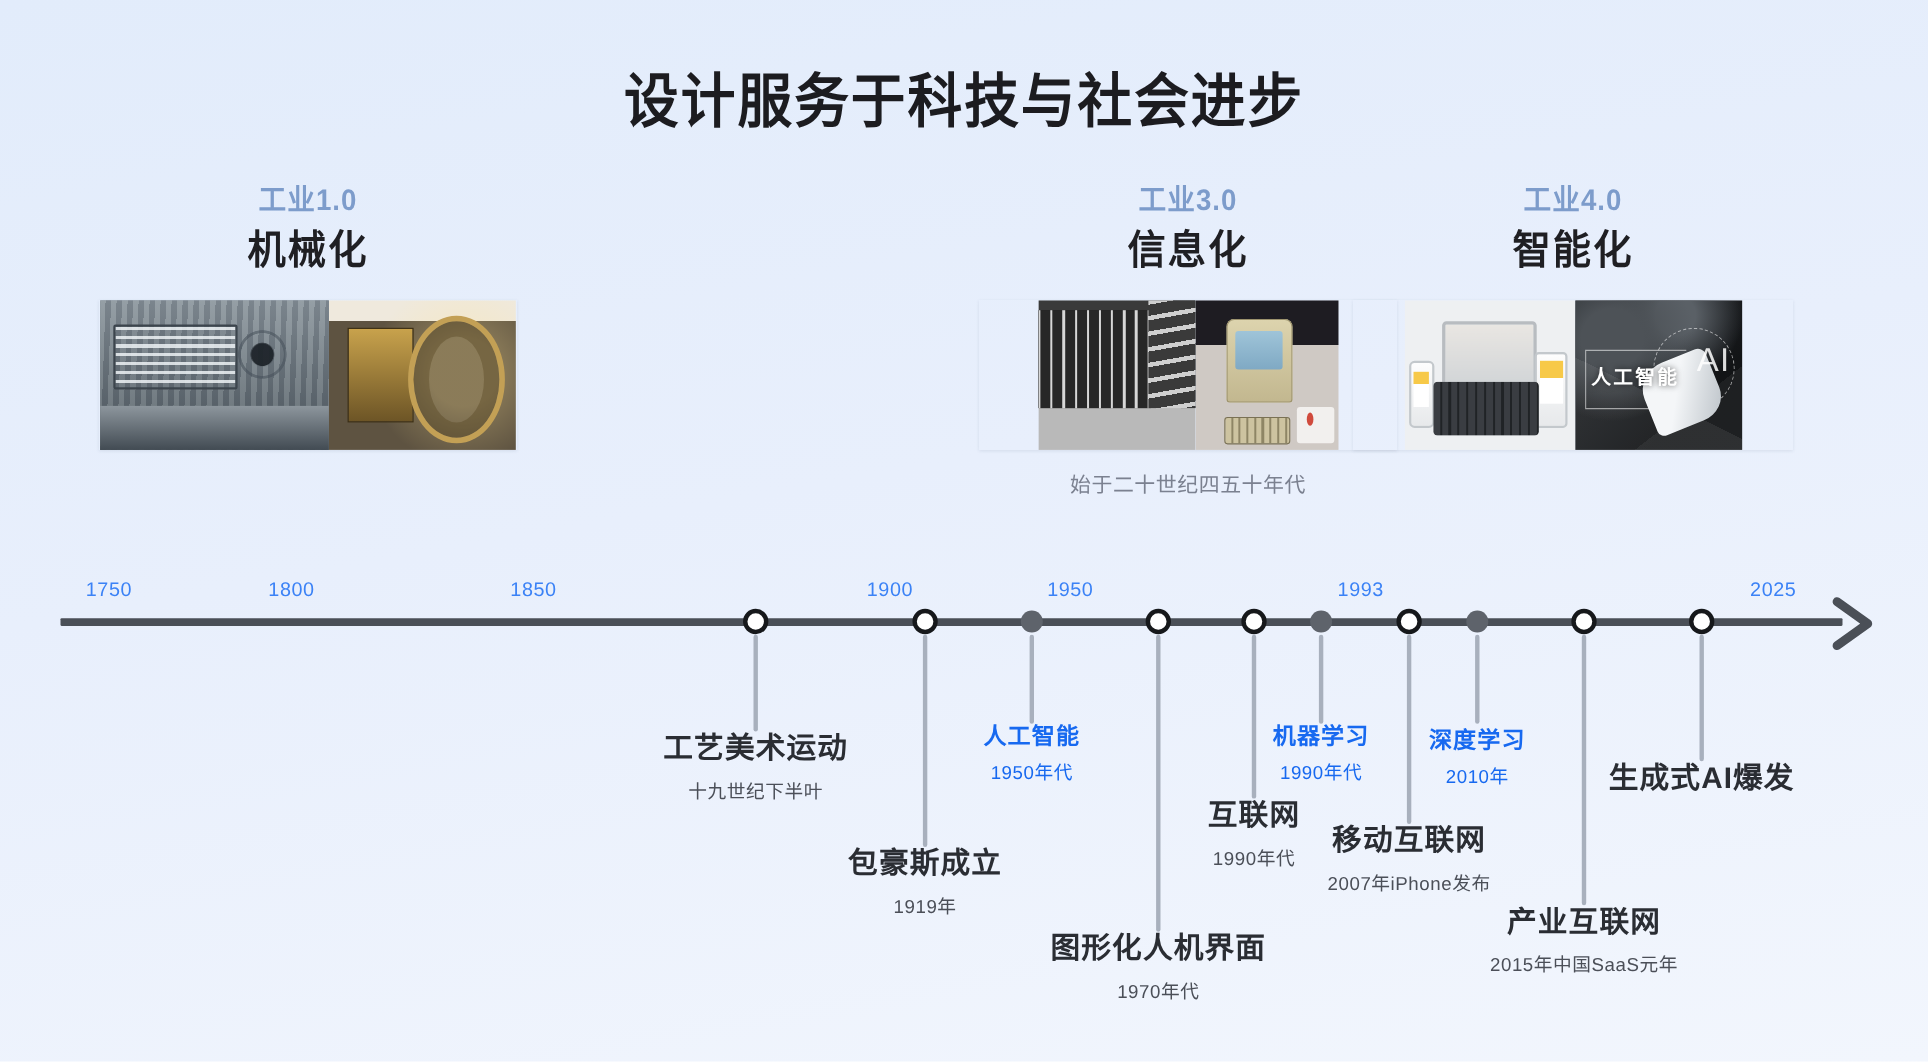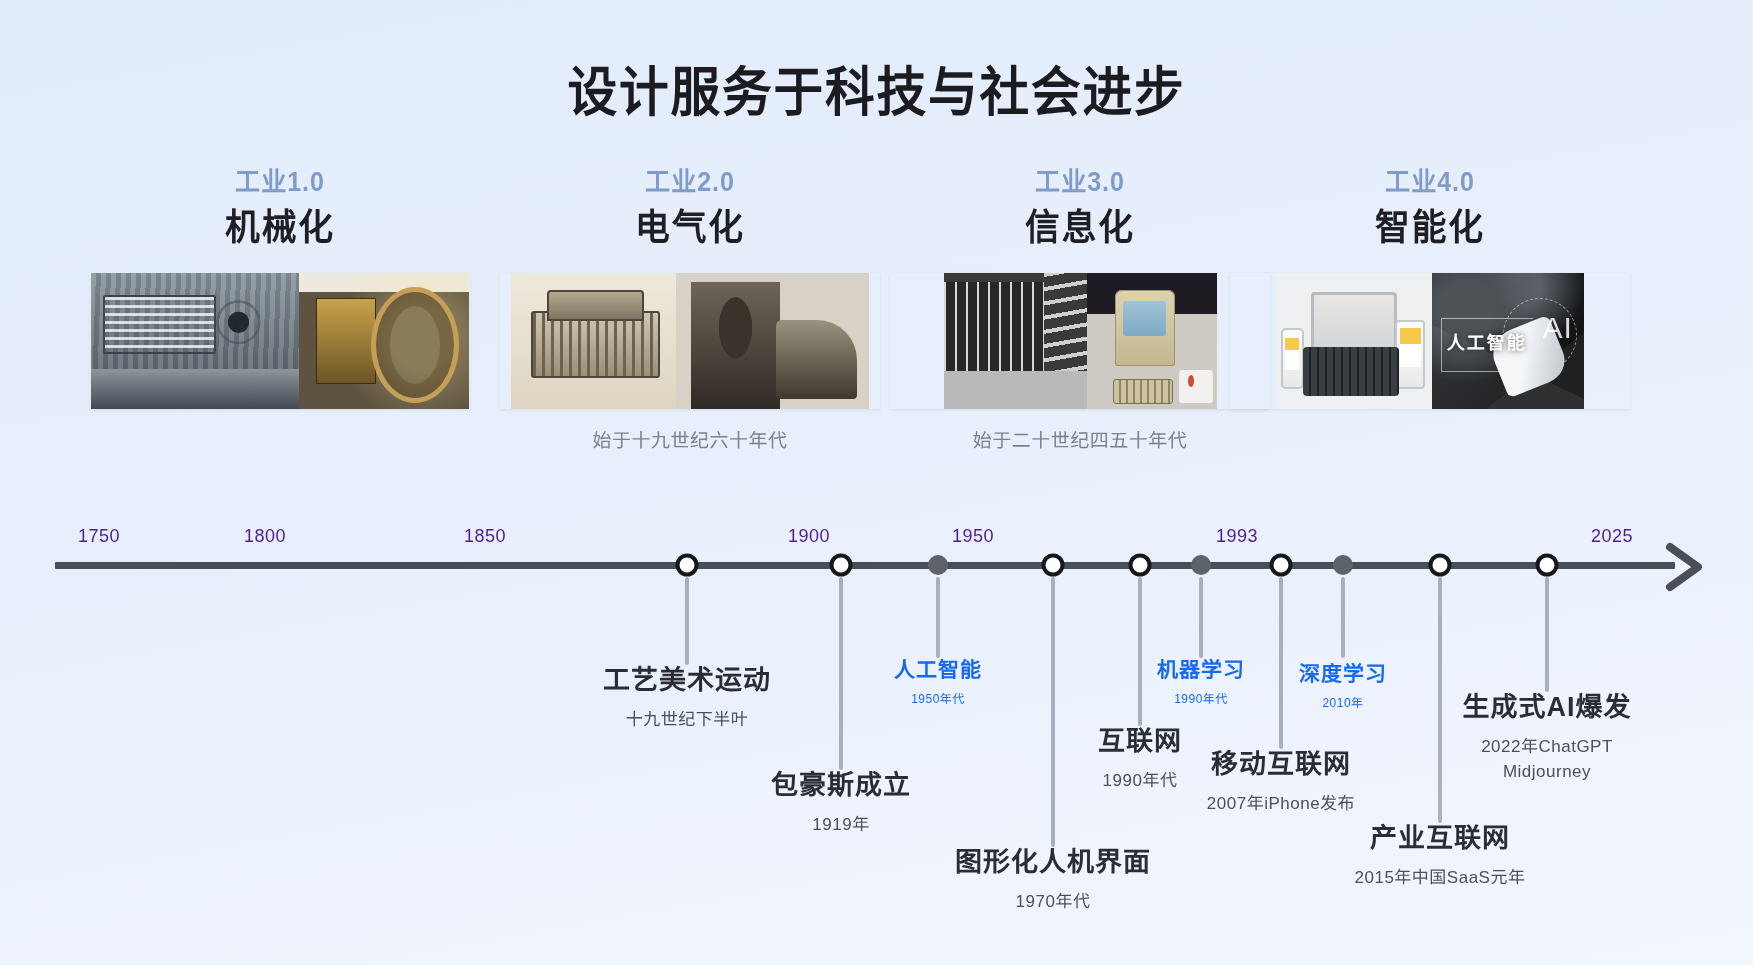--- a/index.html
+++ b/index.html
@@ -284,21 +284,21 @@
     position: absolute;
     left: 1664px;
     top: 541px;
     width: 0; height: 0;
   }
   .axis-arrow svg { display:block; }
   .year-label {
     position: absolute;
     top: 526px;
     font-size: 18px;
-    color: #4c1d95;
+    color: #3b82f6;
     letter-spacing: .5px;
     transform: translateX(-50%);
   }
 
   
   .marker {
     position: absolute;
     top: 565px;
     width: 23px; height: 23px;
     border-radius: 50%;
@@ -345,21 +345,21 @@
     letter-spacing: .5px;
     line-height: 1.45;
   }
   .event.ai .event-title {
     font-size: 21px;
     font-weight: 700;
     color: #1769f0;
   }
   .event.ai .event-sub {
     margin-top: 9px;
-    font-size: 12px;
+    font-size: 17px;
     color: #1769f0;
   }
 </style>
 </head>
 <body>
 
 <div class="title">设计服务于科技与社会进步</div>
 
 <div class="eras">
 
@@ -371,33 +371,20 @@
         <div class="pic pic-loom">
             <div class="pic-loom-floor"></div>
           </div>
       </div>
       <div class="era-img" style="width:170px;">
         <div class="pic pic-steam"></div>
       </div>
     </div>
   </div>
 
-  <div class="era" style="left:500px; width:380px;">
-    <div class="era-tag">工业2.0</div>
-    <div class="era-name">电气化</div>
-    <div class="era-imgs">
-      <div class="era-img" style="width:165px;">
-        <div class="pic pic-typew"></div>
-      </div>
-      <div class="era-img" style="width:193px;">
-        <div class="pic pic-portrait"></div>
-      </div>
-    </div>
-    <div class="era-caption">始于十九世纪六十年代</div>
-  </div>
 
   <div class="era" style="left:890px; width:380px;">
     <div class="era-tag">工业3.0</div>
     <div class="era-name">信息化</div>
     <div class="era-imgs">
       <div class="era-img" style="width:143px;">
         <div class="pic pic-eniac"></div>
       </div>
       <div class="era-img" style="width:130px;">
         <div class="pic pic-mac">
@@ -516,16 +503,14 @@
     <div class="event-sub">2010年</div>
   </div>
 
   <div class="event" style="left:1440px; top:823px;">
     <div class="event-title">产业互联网</div>
     <div class="event-sub">2015年中国SaaS元年</div>
   </div>
 
   <div class="event" style="left:1547px; top:692px;">
     <div class="event-title">生成式AI爆发</div>
-    <div class="event-sub" style="white-space:pre-line;">2022年ChatGPT
-Midjourney</div>
   </div>
 </div>
 
 </body></html>

